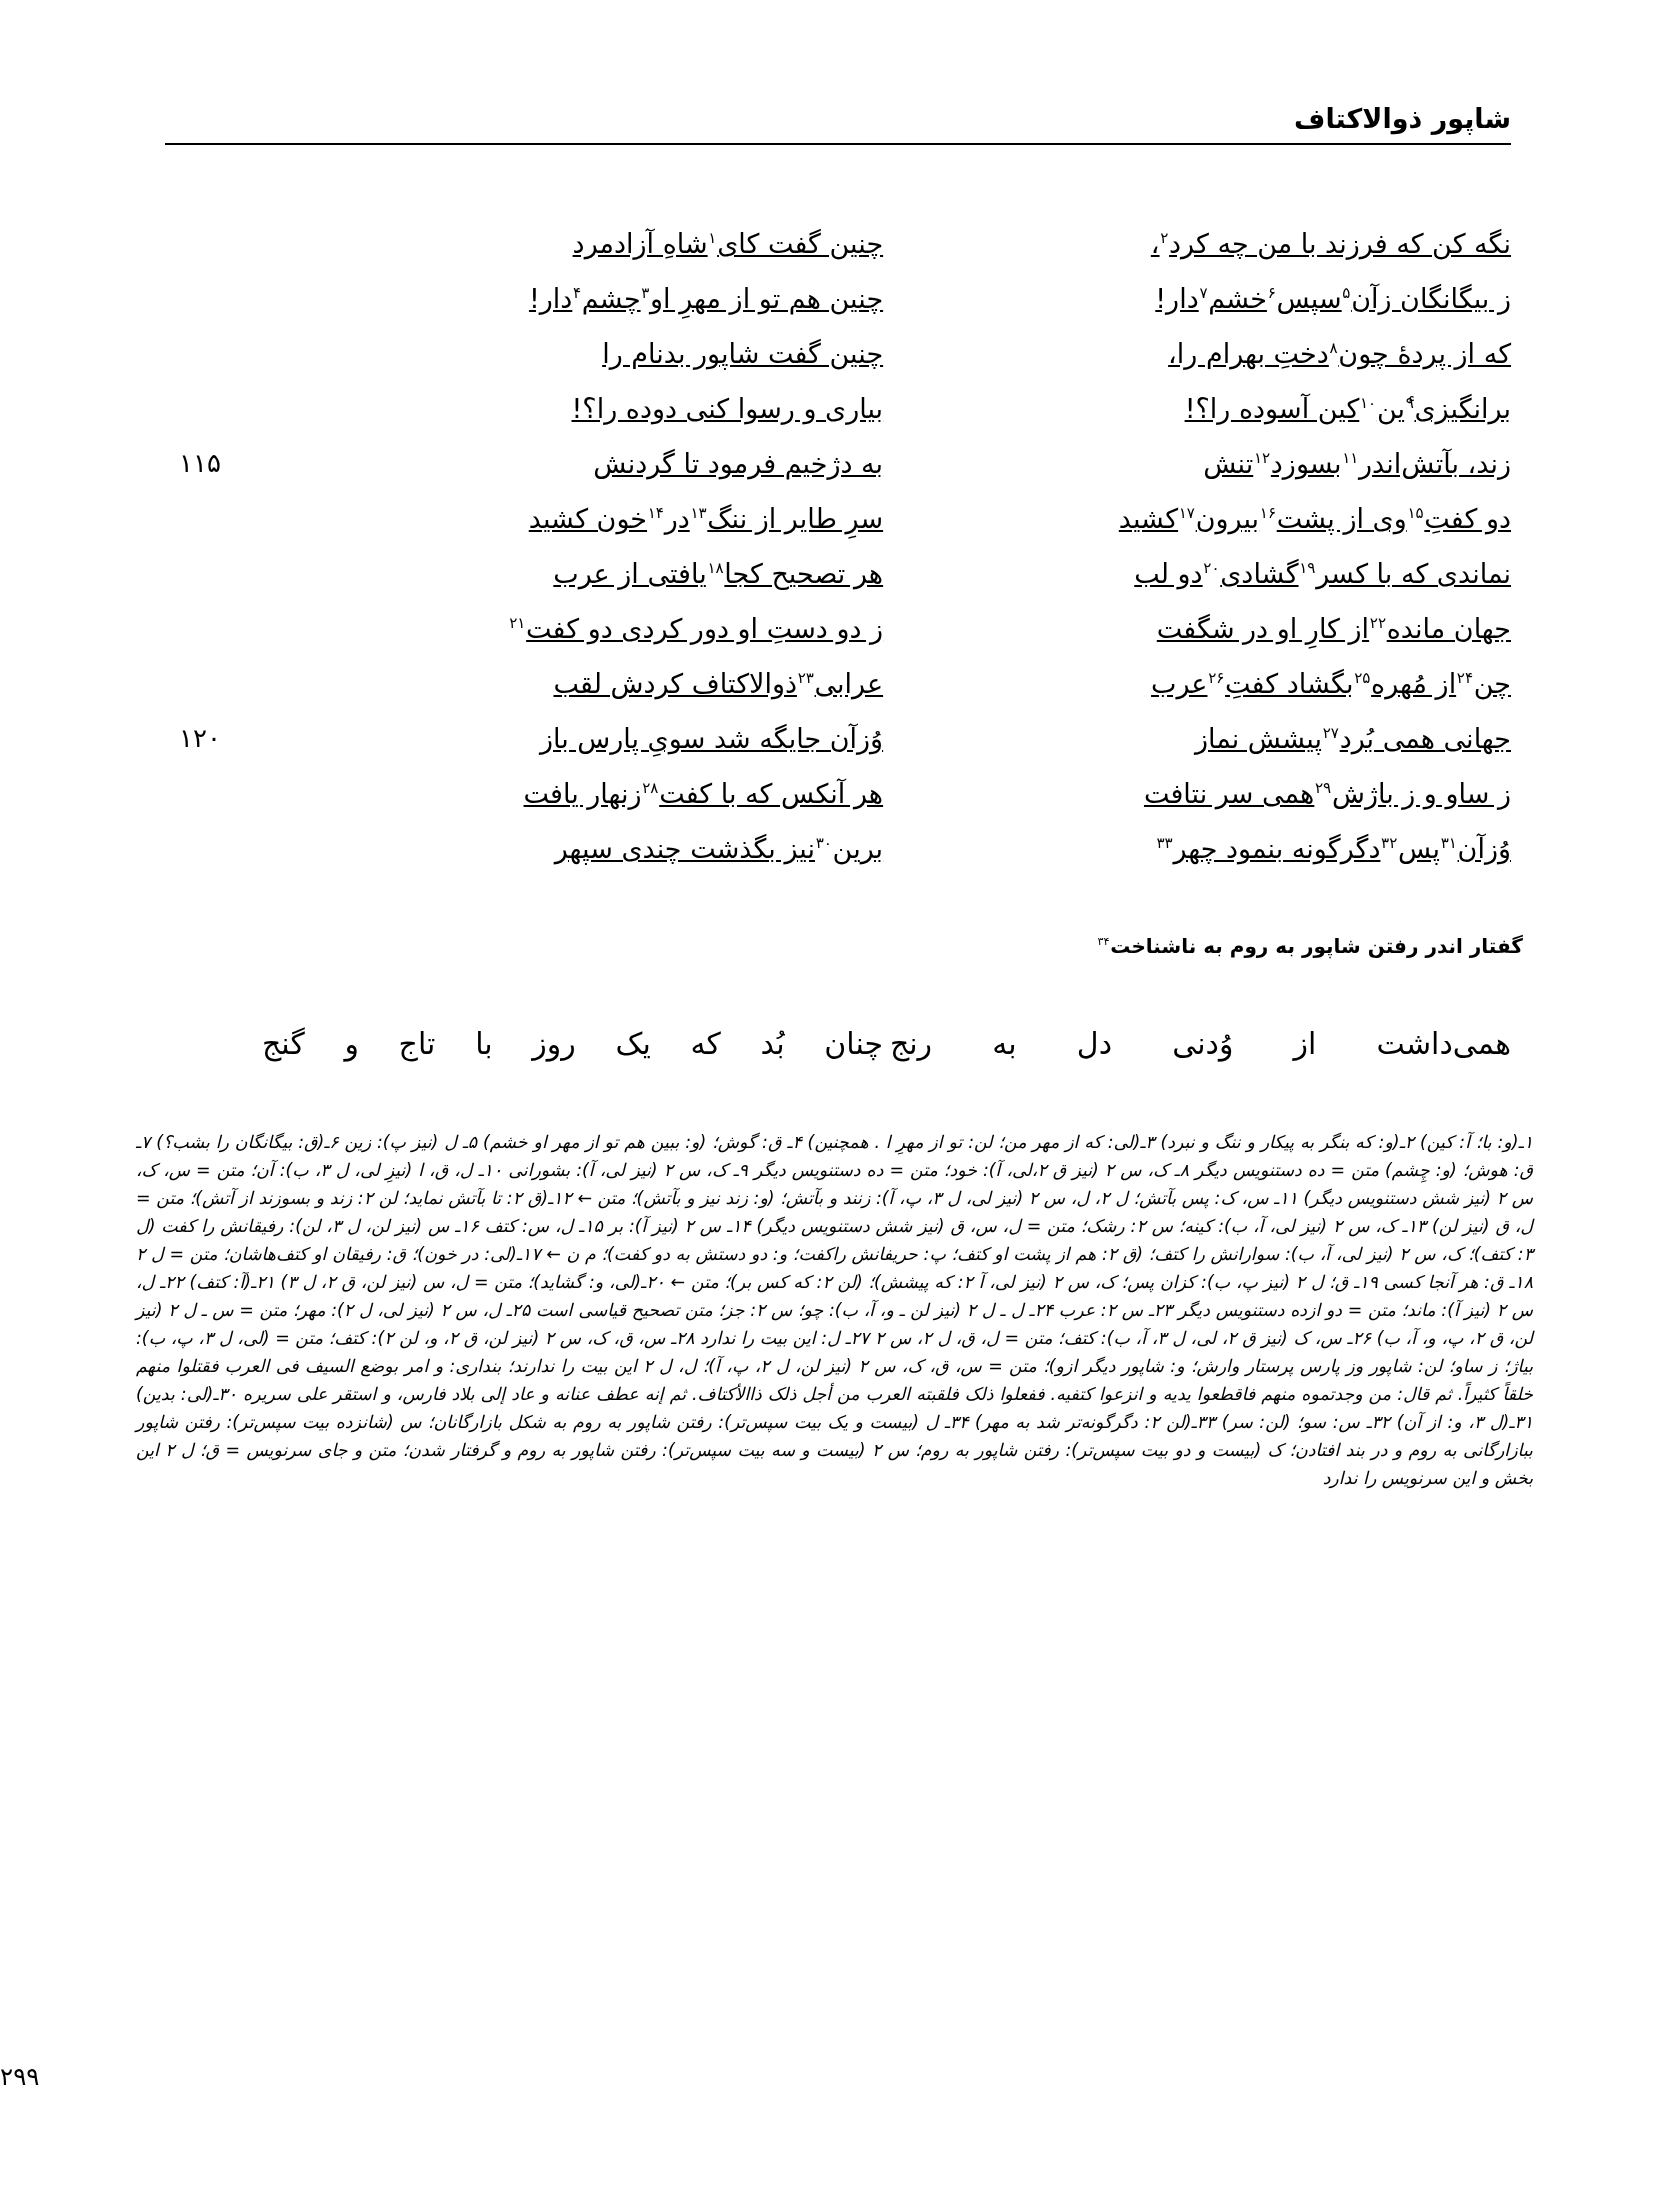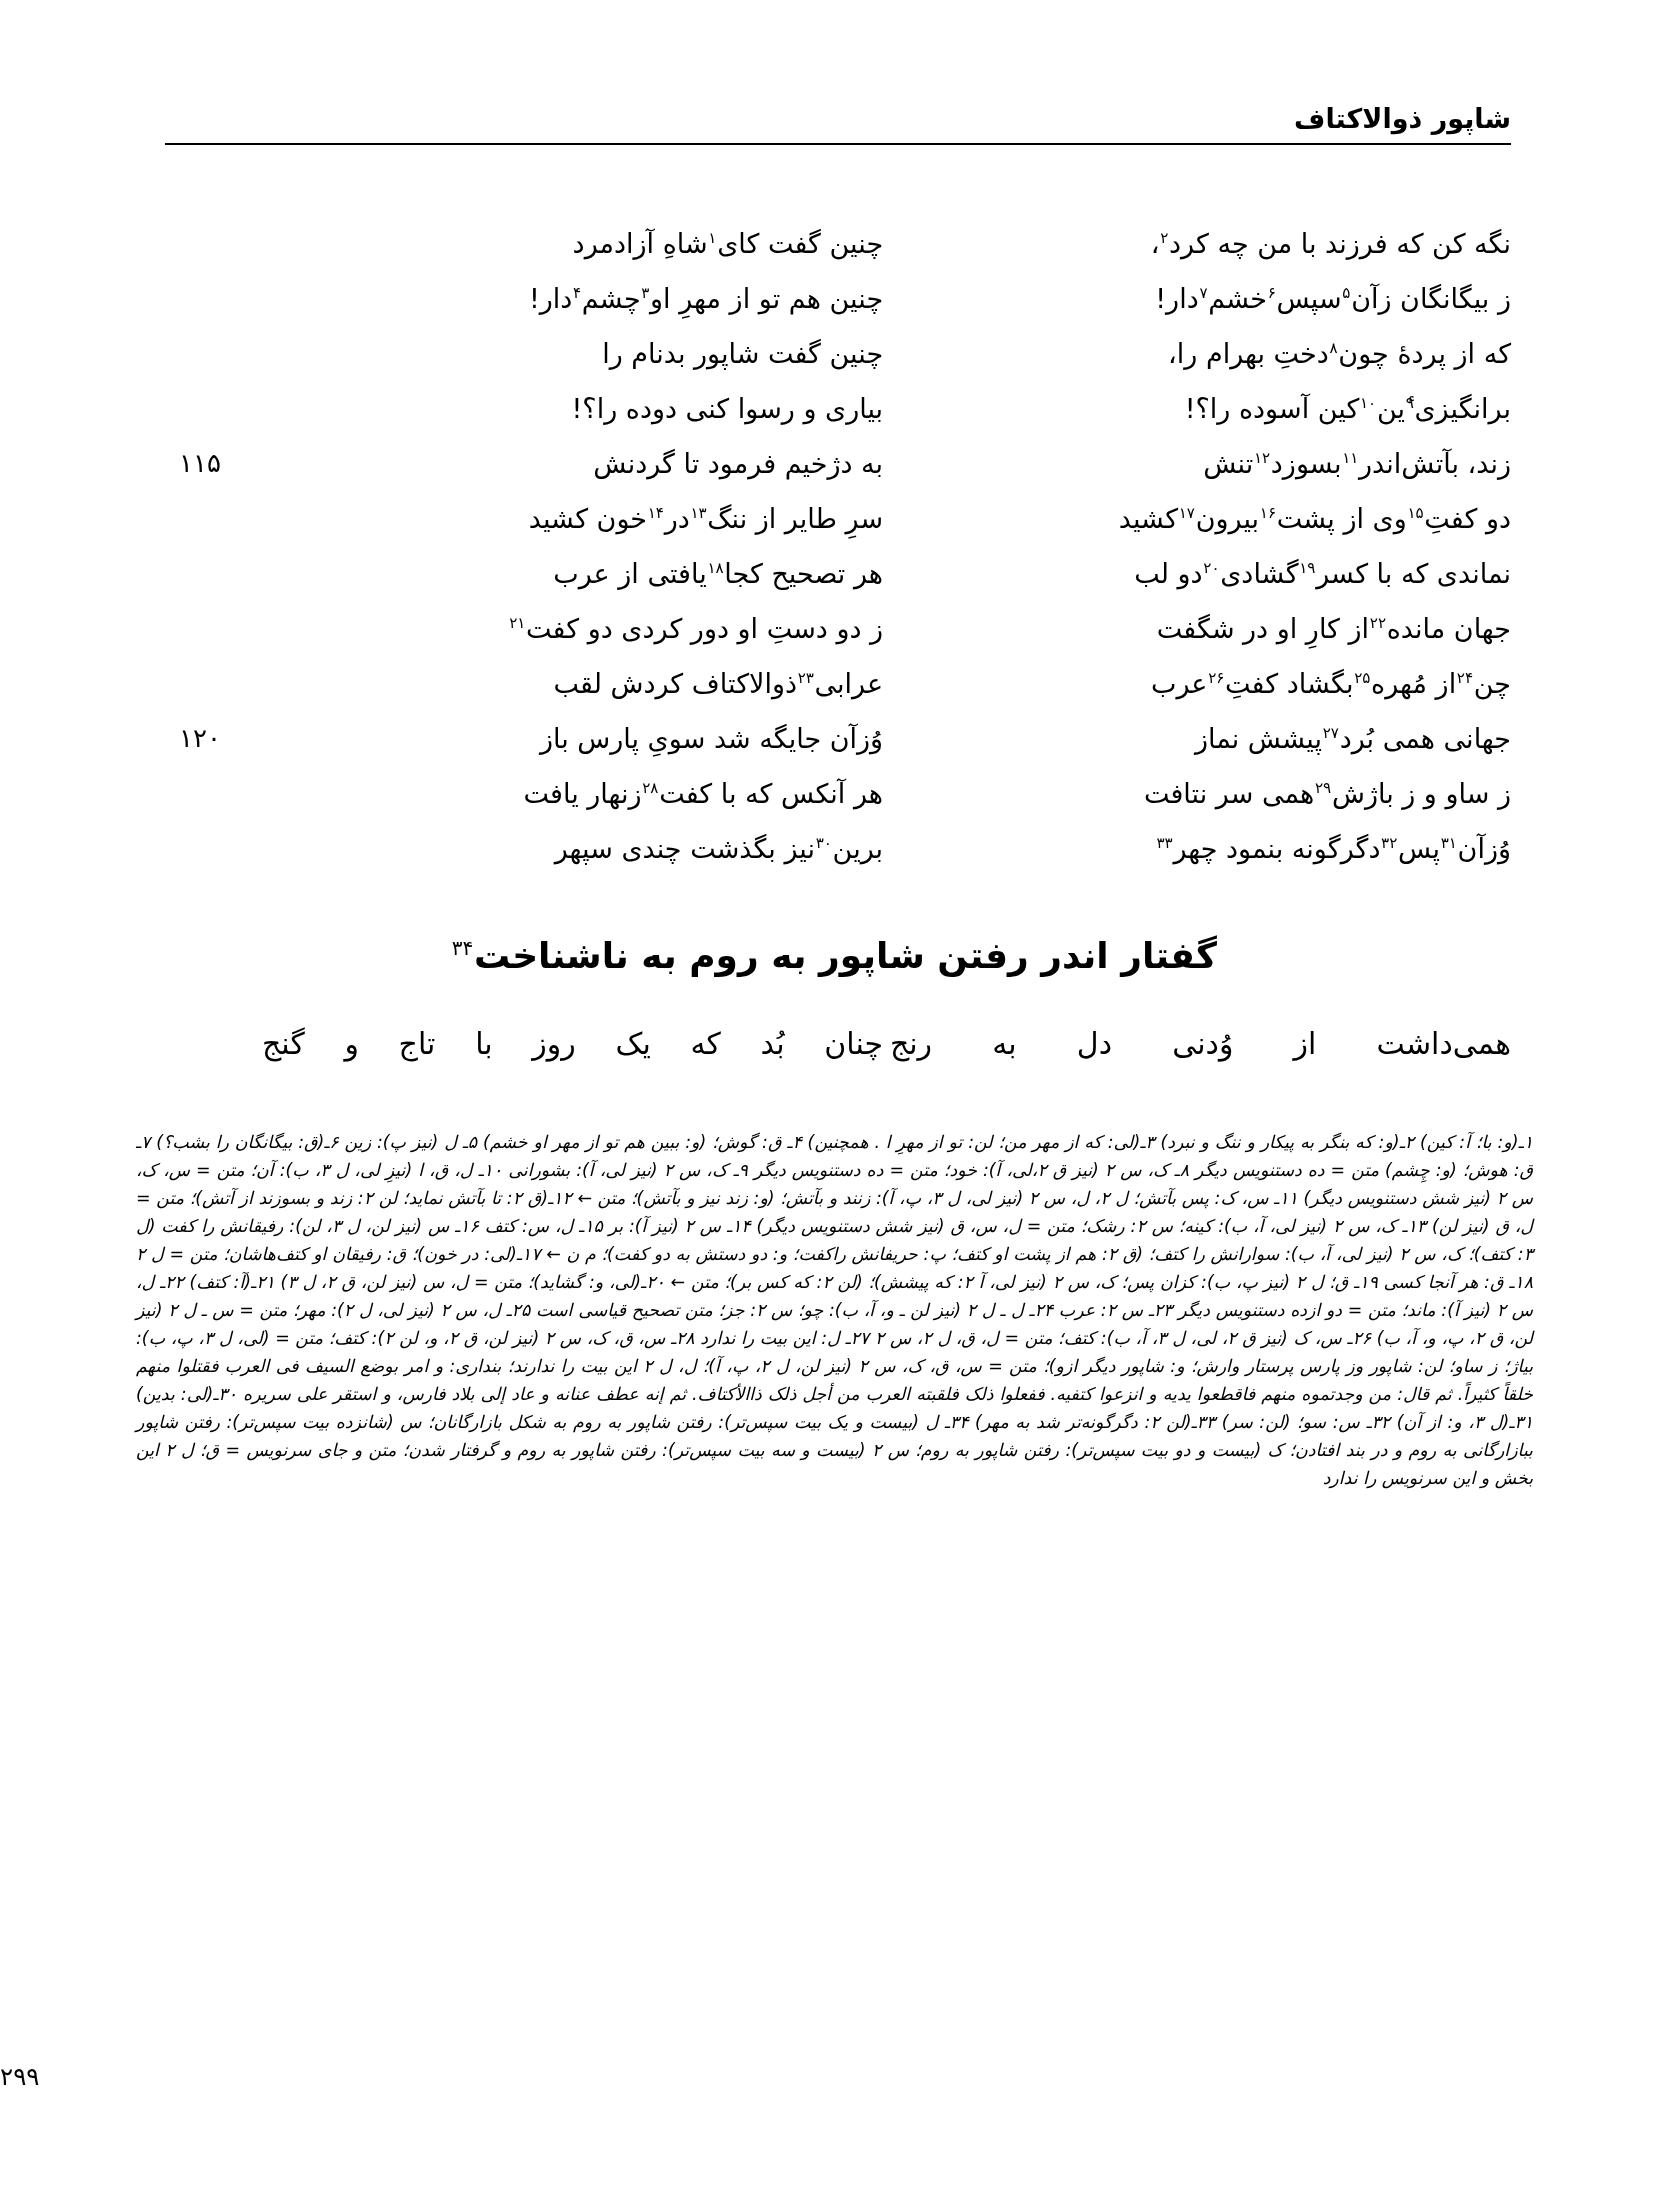--- a/index.html
+++ b/index.html
@@ -78,37 +78,38 @@
     text-align-last: justify;
     padding-left: 41px;
   }
   .hemistich.left-h {
     text-align: justify;
     text-align-last: justify;
     padding-left: 6.8px;
   }
   .hemistich .sp {
     display: inline-block;
+    text-decoration: underline;
   }
   sup.fn {
     font-size: 0.56em;
     vertical-align: super;
     line-height: 0;
     margin: 0 0.7px;
     font-weight: 400;
   }
 
   
   .section-heading {
     position: absolute;
     top: 933px;
-    right: 159px;
+    right: 146px;
     left: 158px;
-    text-align: center;
-    font-size: 36px;
+    text-align: right;
+    font-size: 20px;
     font-weight: 700;
     line-height: 1.3;
   }
 
   
   .heading-couplet {
     position: absolute;
     top: 1016px;
     right: 158px;
     left: 158px;

